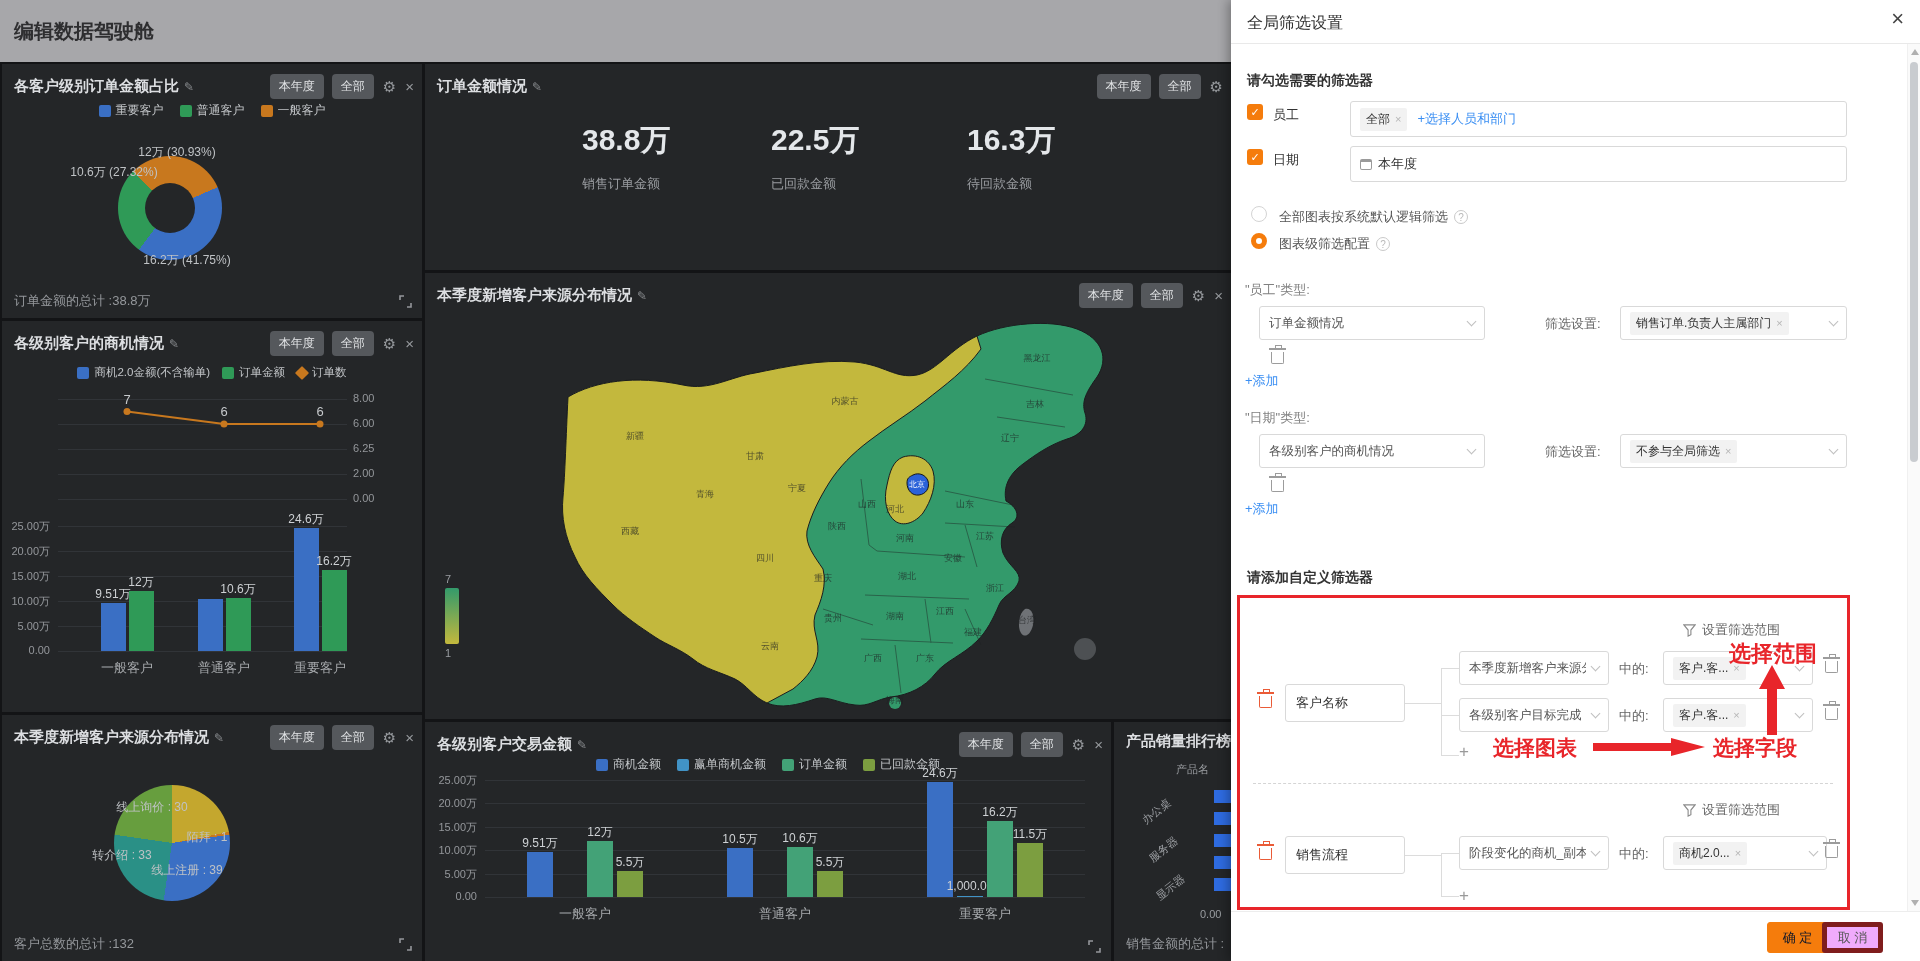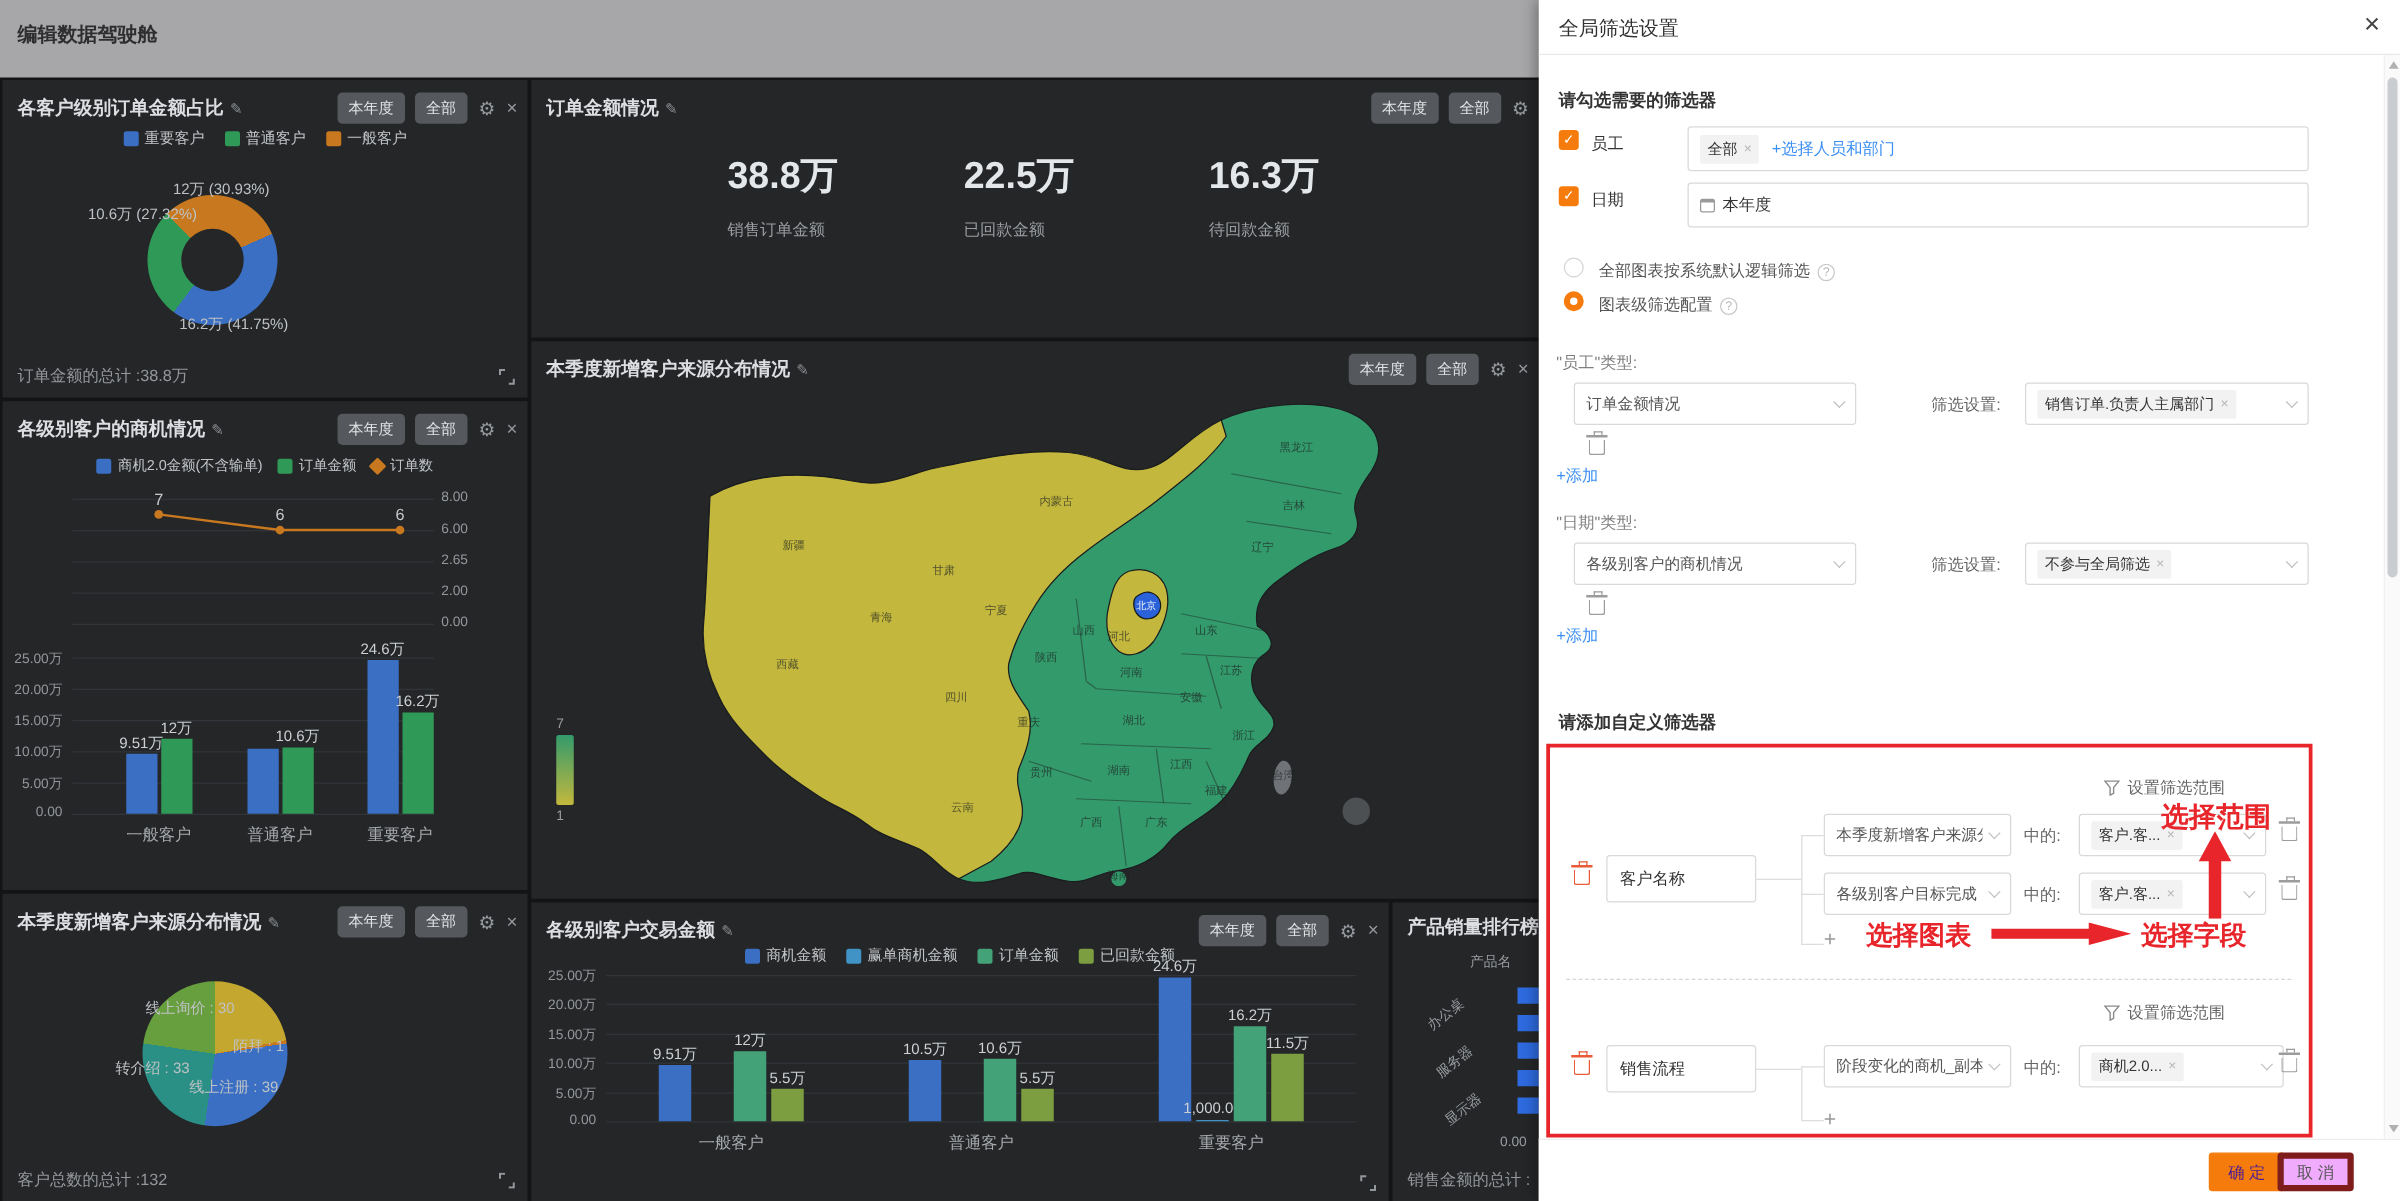--- a/index.html
+++ b/index.html
@@ -2,21 +2,21 @@
 <html><head>
 <meta charset="utf-8">
 <style>
   * { margin:0; padding:0; box-sizing:border-box; }
   html,body { width:1920px; height:961px; overflow:hidden; }
   body { font-family:"Liberation Sans","DejaVu Sans",sans-serif; background:#131416; }
   .stage { position:relative; width:1920px; height:961px; overflow:hidden; }
 
   
   .topbar { position:absolute; left:0; top:0; width:1920px; height:62px; background:#a7a7aa; }
-  .topbar h1 { font-size:16px; font-weight:600; color:#2e2e30; padding:18px 0 0 14px; }
+  .topbar h1 { font-size:20px; font-weight:600; color:#2e2e30; padding:18px 0 0 14px; }
 
   
   .card { position:absolute; background:#242628; overflow:hidden; }
   .card-head { position:absolute; top:10px; left:12px; right:8px; display:flex; justify-content:space-between; align-items:center; z-index:3; }
   .c-title { font-size:15px; font-weight:bold; color:#dcdee1; white-space:nowrap; }
   .pencil { color:#8a8d90; font-size:12px; margin-left:5px; font-weight:normal; }
   .actions { display:flex; align-items:center; white-space:nowrap; }
   .pill { background:#55585c; color:#e2e4e6; border:none; border-radius:4px; font-size:12px; padding:4px 9px; margin-left:8px; font-family:inherit; }
   .icon-btn { color:#96999d; font-size:15px; margin-left:9px; background:none; border:none; font-family:inherit; }
   .chart-legend { position:absolute; left:0; right:0; display:flex; justify-content:center; gap:16px; align-items:center; font-size:12px; color:#c2c5c8; z-index:2; }
@@ -44,21 +44,21 @@
   .rot-label { position:absolute; font-size:11px; color:#9a9da1; transform:rotate(-38deg); white-space:nowrap; }
 
   
   .panel { position:absolute; left:1231px; top:0; width:689px; height:961px; background:#ffffff; z-index:10; box-shadow:-3px 0 10px rgba(0,0,0,.3); }
   .panel-header { position:absolute; top:0; left:0; right:0; height:44px; border-bottom:1px solid #e9e9e9; }
   .panel-header .pt { font-size:16px; color:#333; padding:13px 0 0 16px; }
   .panel-close { position:absolute; right:16px; top:8px; font-size:22px; color:#444; background:none; border:none; line-height:1; font-family:inherit; }
   .panel-body { position:absolute; top:44px; bottom:50px; left:0; right:0; overflow:hidden; }
   .panel-footer { position:absolute; bottom:0; left:0; right:0; height:50px; border-top:1px solid #ededed; background:#fff; z-index:12; }
   .btn { position:absolute; top:10px; height:31px; width:61px; border-radius:3px; font-size:13px; font-family:inherit; }
-  .btn-confirm { right:92px; background:#f57c0c; color:#4c1d95; border:1px solid #f57c0c; }
+  .btn-confirm { right:92px; background:#f57c0c; color:#0f172a; border:1px solid #f57c0c; }
   .btn-cancel { right:37px; background:#f0abfc; color:#555; border:5px solid #7f1d1d; }
   .sec-h { position:absolute; left:16px; font-size:14px; font-weight:bold; color:#333; }
   .chkbox { position:absolute; width:16px; height:16px; background:#f57c0c; border-radius:3px; color:#fff; font-size:11px; text-align:center; line-height:16px; }
   .chk-lab { position:absolute; font-size:13px; color:#333; }
   .fld { position:absolute; border:1px solid #d9d9d9; border-radius:3px; background:#fff; display:flex; align-items:center; padding:0 9px; }
   .tag { background:#f2f2f2; border-radius:2px; font-size:12px; color:#333; padding:3px 6px; display:flex; align-items:center; gap:5px; white-space:nowrap; }
   .tag .x { color:#b5b5b5; font-size:11px; }
   .lnk { color:#3b8ff3; font-size:13px; background:none; border:none; font-family:inherit; white-space:nowrap; }
   .cal-ic { width:12px; height:11px; border:1px solid #9a9a9a; border-top:3px solid #9a9a9a; border-radius:2px; margin-right:6px; }
   .fld .val { font-size:13px; color:#333; }
@@ -165,21 +165,21 @@
           <span class="lg-sw diamond" style="background: rgb(200, 120, 30);"></span>
           <span class="lg-tx">订单数</span>
         </span>
       </div>
     <div id="opp-line" style="position:absolute;inset:0;">
         <div class="grid" style="left: 56px; width: 289px; top: 78px;"></div>
         <span class="rtick" style="left: 351px; top: 71px;">8.00</span>
         <div class="grid" style="left: 56px; width: 289px; top: 103px;"></div>
         <span class="rtick" style="left: 351px; top: 96px;">6.00</span>
         <div class="grid" style="left: 56px; width: 289px; top: 128px;"></div>
-        <span class="rtick" style="left: 351px; top: 121px;">2.65</span>
+        <span class="rtick" style="left: 351px; top: 121px;">6.25</span>
         <div class="grid" style="left: 56px; width: 289px; top: 153px;"></div>
         <span class="rtick" style="left: 351px; top: 146px;">2.00</span>
         <div class="grid" style="left: 56px; width: 289px; top: 178px;"></div>
         <span class="rtick" style="left: 351px; top: 171px;">0.00</span>
         <svg width="420" height="391" style="position: absolute; left: 0px; top: 0px; pointer-events: none;">
           <polyline points="125,90.5 222,103 318,103" fill="none" stroke="#C8781E" stroke-width="2"></polyline>
           <circle cx="125" cy="90.5" r="3.5" fill="#C8781E"></circle>
           <circle cx="222" cy="103" r="3.5" fill="#C8781E"></circle>
           <circle cx="318" cy="103" r="3.5" fill="#C8781E"></circle>
         </svg>

